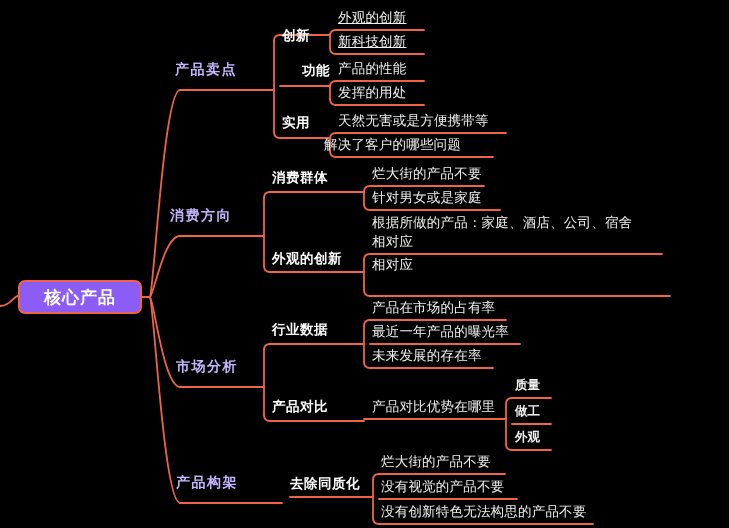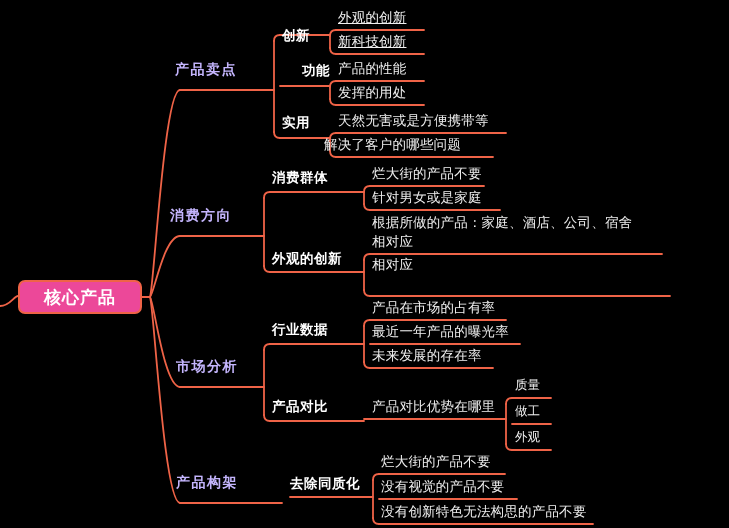--- a/index.html
+++ b/index.html
@@ -30,21 +30,21 @@
     white-space: pre;
     line-height: 19px;
   }
   .root-node {
     position: absolute;
     display: flex;
     align-items: center;
     justify-content: center;
     border: 2px solid #ef6347;
     border-radius: 7px;
-    background: #ec4899;
+    background: #8b5cf6;
     color: #ffffff;
     font-size: 17px;
     font-weight: bold;
     letter-spacing: 1px;
     box-sizing: border-box;
   }
   .main-node {
     font-size: 14px;
     font-weight: bold;
     letter-spacing: 1.5px;
@@ -57,21 +57,21 @@
     color: #ffffff;
   }
   .leaf-node {
     font-size: 13.5px;
     font-weight: normal;
     color: #efefef;
     letter-spacing: 0.2px;
   }
   .leaf2-node {
     font-size: 12.5px;
-    font-weight: normal;
+    font-weight: bold;
     color: #efefef;
   }
 </style>
 </head>
 <body>
 
 <div id="canvas">
 
   <svg id="edges" viewBox="0 0 729 528" xmlns="http://www.w3.org/2000/svg">
       <path d="M142 297 H150" stroke="#ef6347" stroke-width="1.8" fill="none" stroke-linecap="round"></path>

